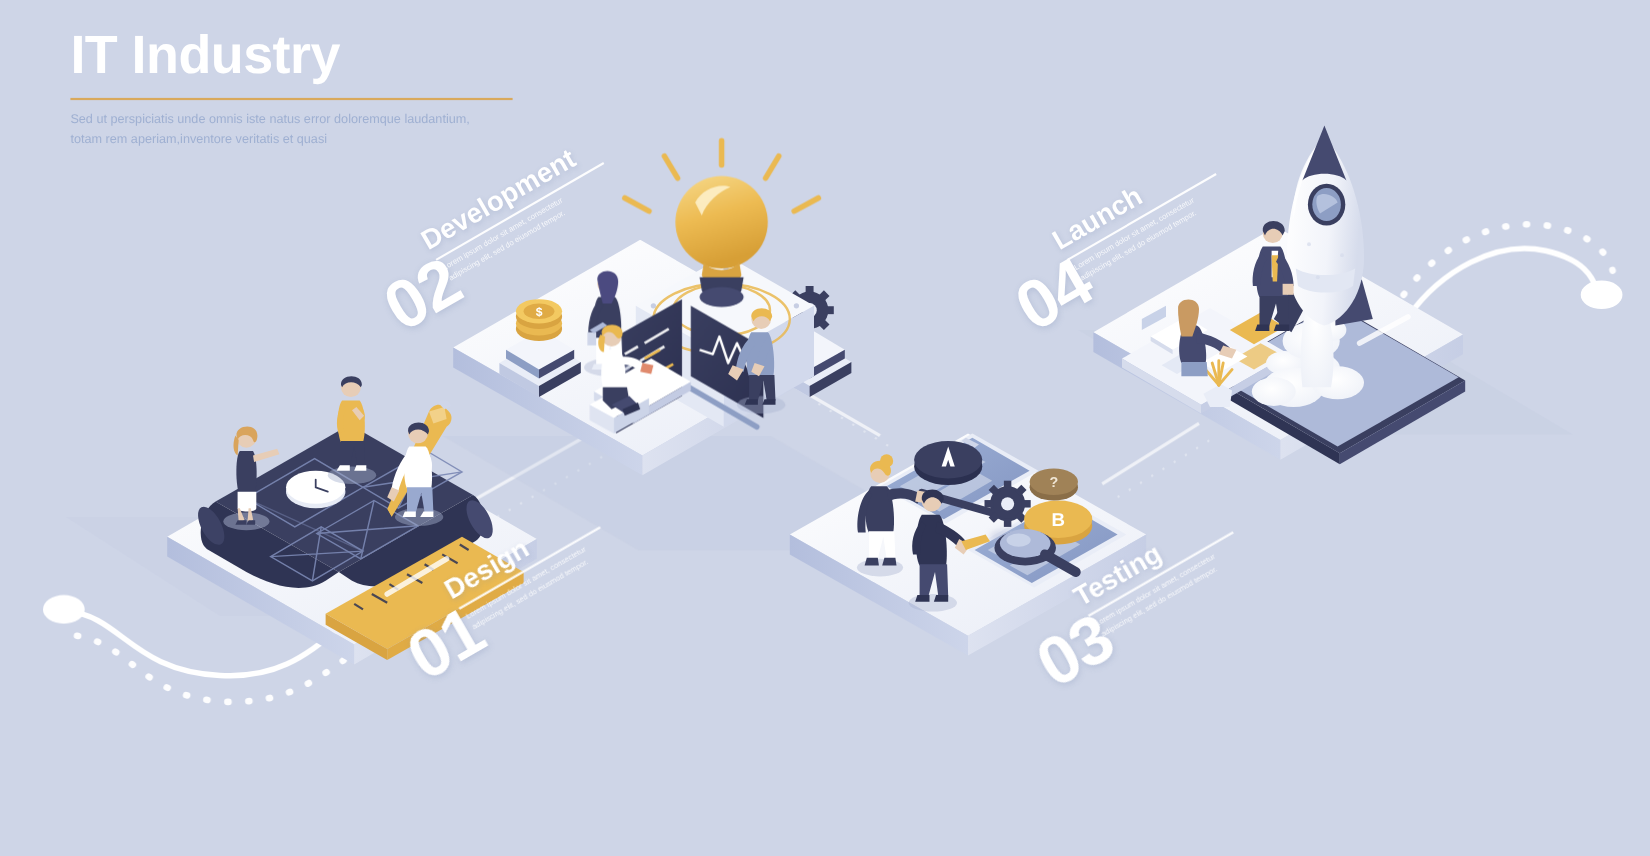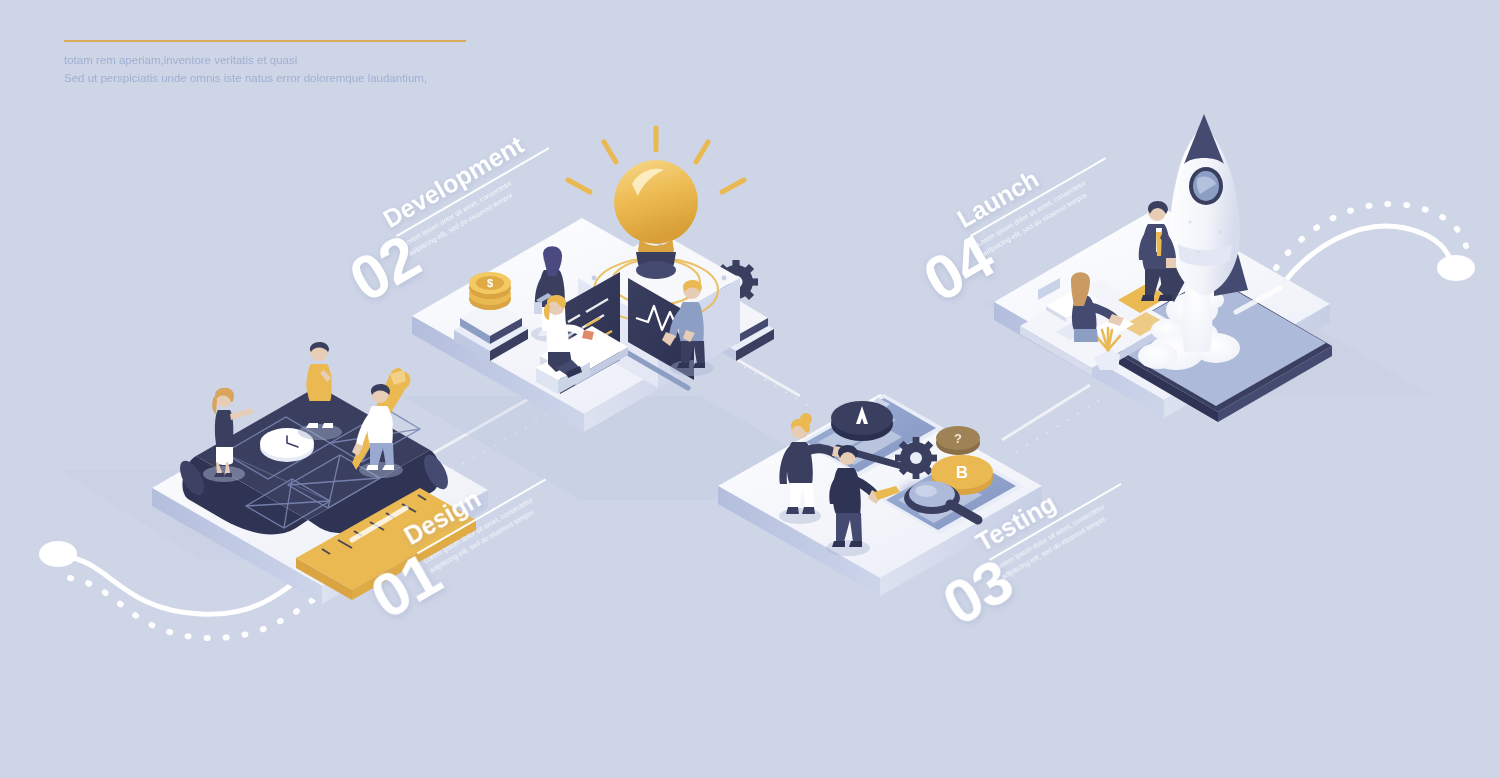--- a/index.html
+++ b/index.html
@@ -42,24 +42,25 @@
     position:absolute; color:#ffffff; opacity:.82;
     font-size:7px; line-height:1.62; width:132px; white-space:normal;
   }
 </style>
 </head>
 <body>
 
 <div id="stage">
 
   <div class="header">
+    <div class="title">IT Industry</div>
     <div class="rule"></div>
     <div class="subtitle">
+      <span>Sed ut perspiciatis unde omnis iste natus error doloremque laudantium,</span>
       <span>totam rem aperiam,inventore veritatis et quasi</span>
-      <span>Sed ut perspiciatis unde omnis iste natus error doloremque laudantium,</span>
     </div>
   </div>
 
   <svg class="layer" viewBox="0 0 1500 778">
     <defs>
       <linearGradient id="gPanelTop" x1="0" y1="0" x2="0.6" y2="1">
         <stop offset="0" stop-color="#ffffff"></stop>
           <stop offset="1" stop-color="#edf0f8"></stop>
       </linearGradient>
       <linearGradient id="gPanelSideL" x1="0" y1="0" x2="1" y2="0">

